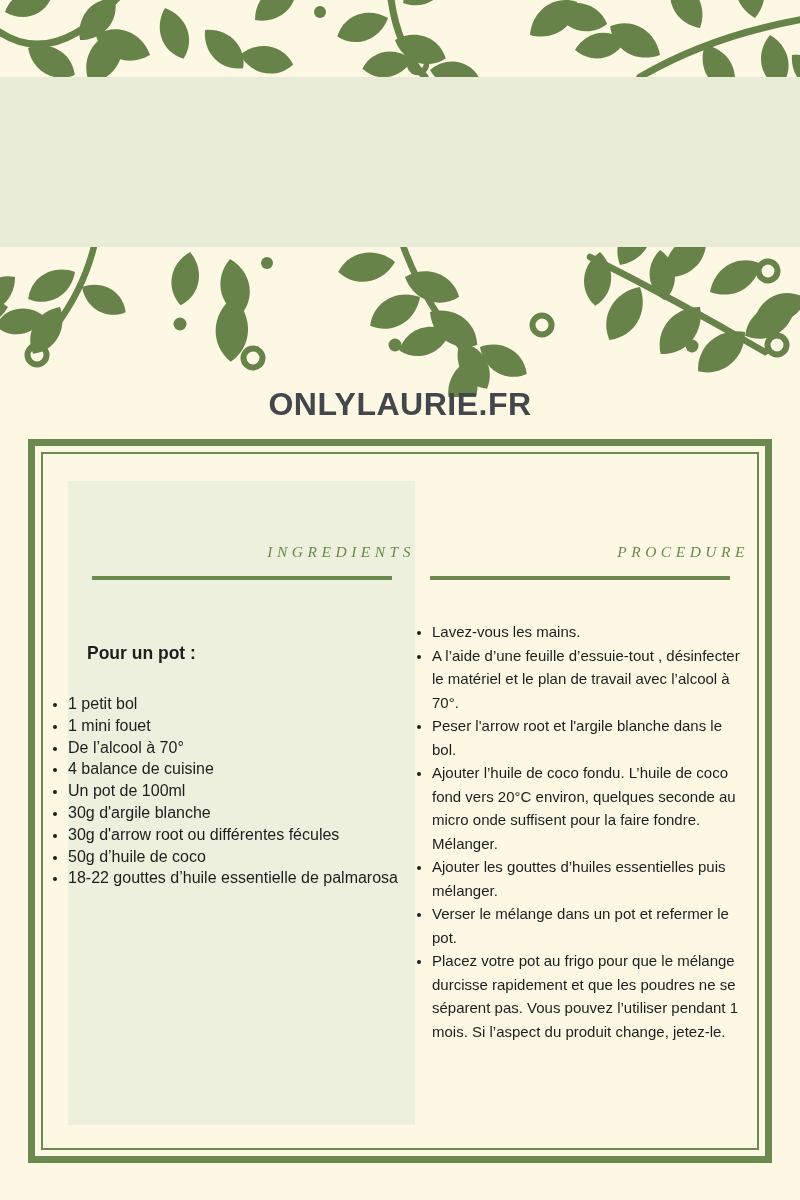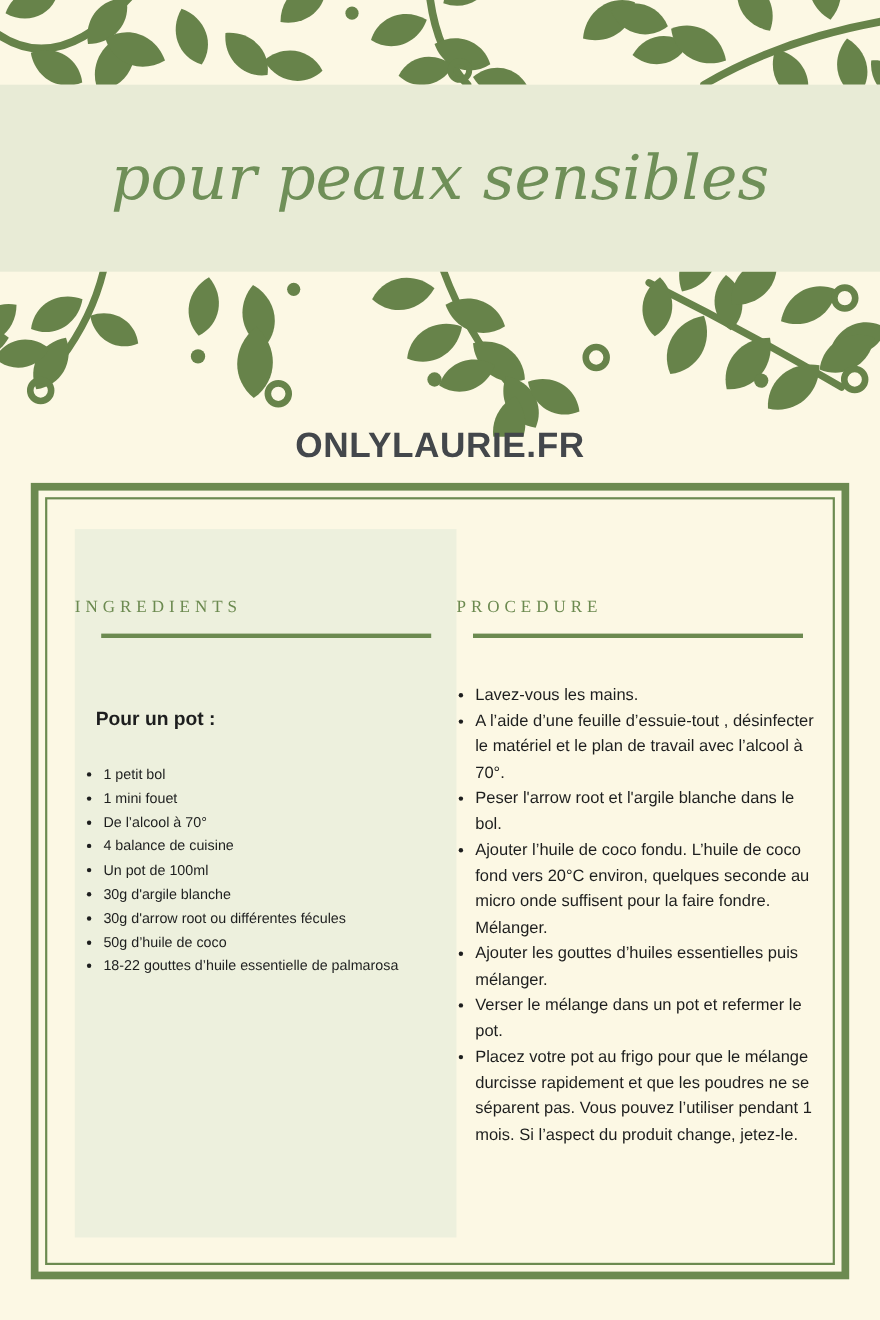--- a/index.html
+++ b/index.html
@@ -53,41 +53,41 @@
   }
   .panel{
     position:absolute;left:33px;top:35px;width:347px;height:644px;
     background:var(--panel-bg);
   }
   .col{position:absolute;top:35px;}
   .col-ingredients{left:33px;width:347px;}
   .col-procedure{left:380px;width:334px;}
   .col-head{
     position:absolute;top:62px;left:0;right:0;
-    text-align:left;
+    text-align:right;
     font-family:"Liberation Serif", serif;
     font-size:15.5px;letter-spacing:4.5px;
     color:var(--heading-green);
     font-weight:400;
+    font-style:italic;
   }
   .rule{
     position:absolute;top:95px;height:4px;width:300px;
     background:var(--heading-green);border:none;
   }
   .col-ingredients .rule{left:24px;}
   .col-procedure .rule{left:15px;}
   .ing-intro{
     position:absolute;top:162px;left:4px;
     font-size:17.5px;font-weight:700;margin-left:15px;
   }
   ul.items{list-style:disc outside;}
   .ing-list{
     position:absolute;top:212px;left:0;right:8px;
-    padding-left:26px;
-    font-size:13px;line-height:21.8px;
+    font-size:16px;line-height:21.8px;
   }
   .proc-list{
     position:absolute;top:139px;left:0;right:2px;
     padding-left:17px;
     font-size:15px;line-height:23.5px;
   }
   ul.items li::marker{color:var(--text-color);font-size:13px;}
 </style>
 </head>
 <body>
@@ -124,21 +124,20 @@
     <use href="#leaf" transform="translate(705,45) rotate(60) scale(1.5)"></use>
     <use href="#leaf" transform="translate(755,18) rotate(-100) scale(1.6)"></use>
     <use href="#leaf" transform="translate(770,35) rotate(80) scale(1.5)"></use>
     <use href="#leaf" transform="translate(792,55) rotate(45) scale(1.4)"></use>
     <circle cx="320" cy="12" r="6"></circle>
   </g>
   <circle cx="418" cy="64" r="8.5" fill="none" stroke="currentColor" stroke-width="5.5"></circle>
 </svg>
 
 <div class="banner">
-  <div class="title-line">pour peaux sensibles</div>
 </div>
 
 <svg class="deco deco-mid" viewBox="0 0 800 150" aria-hidden="true">
   <g fill="none" stroke="currentColor" stroke-width="6.5" stroke-linecap="round">
     <path d="M 95 -5 Q 85 40 55 80"></path>
     <path d="M 400 -10 Q 420 50 465 105"></path>
     <path d="M 590 10 Q 680 55 765 105"></path>
   </g>
   <g fill="currentColor">
     <use href="#leaf" transform="translate(8,60) rotate(170) scale(1.6)"></use>

